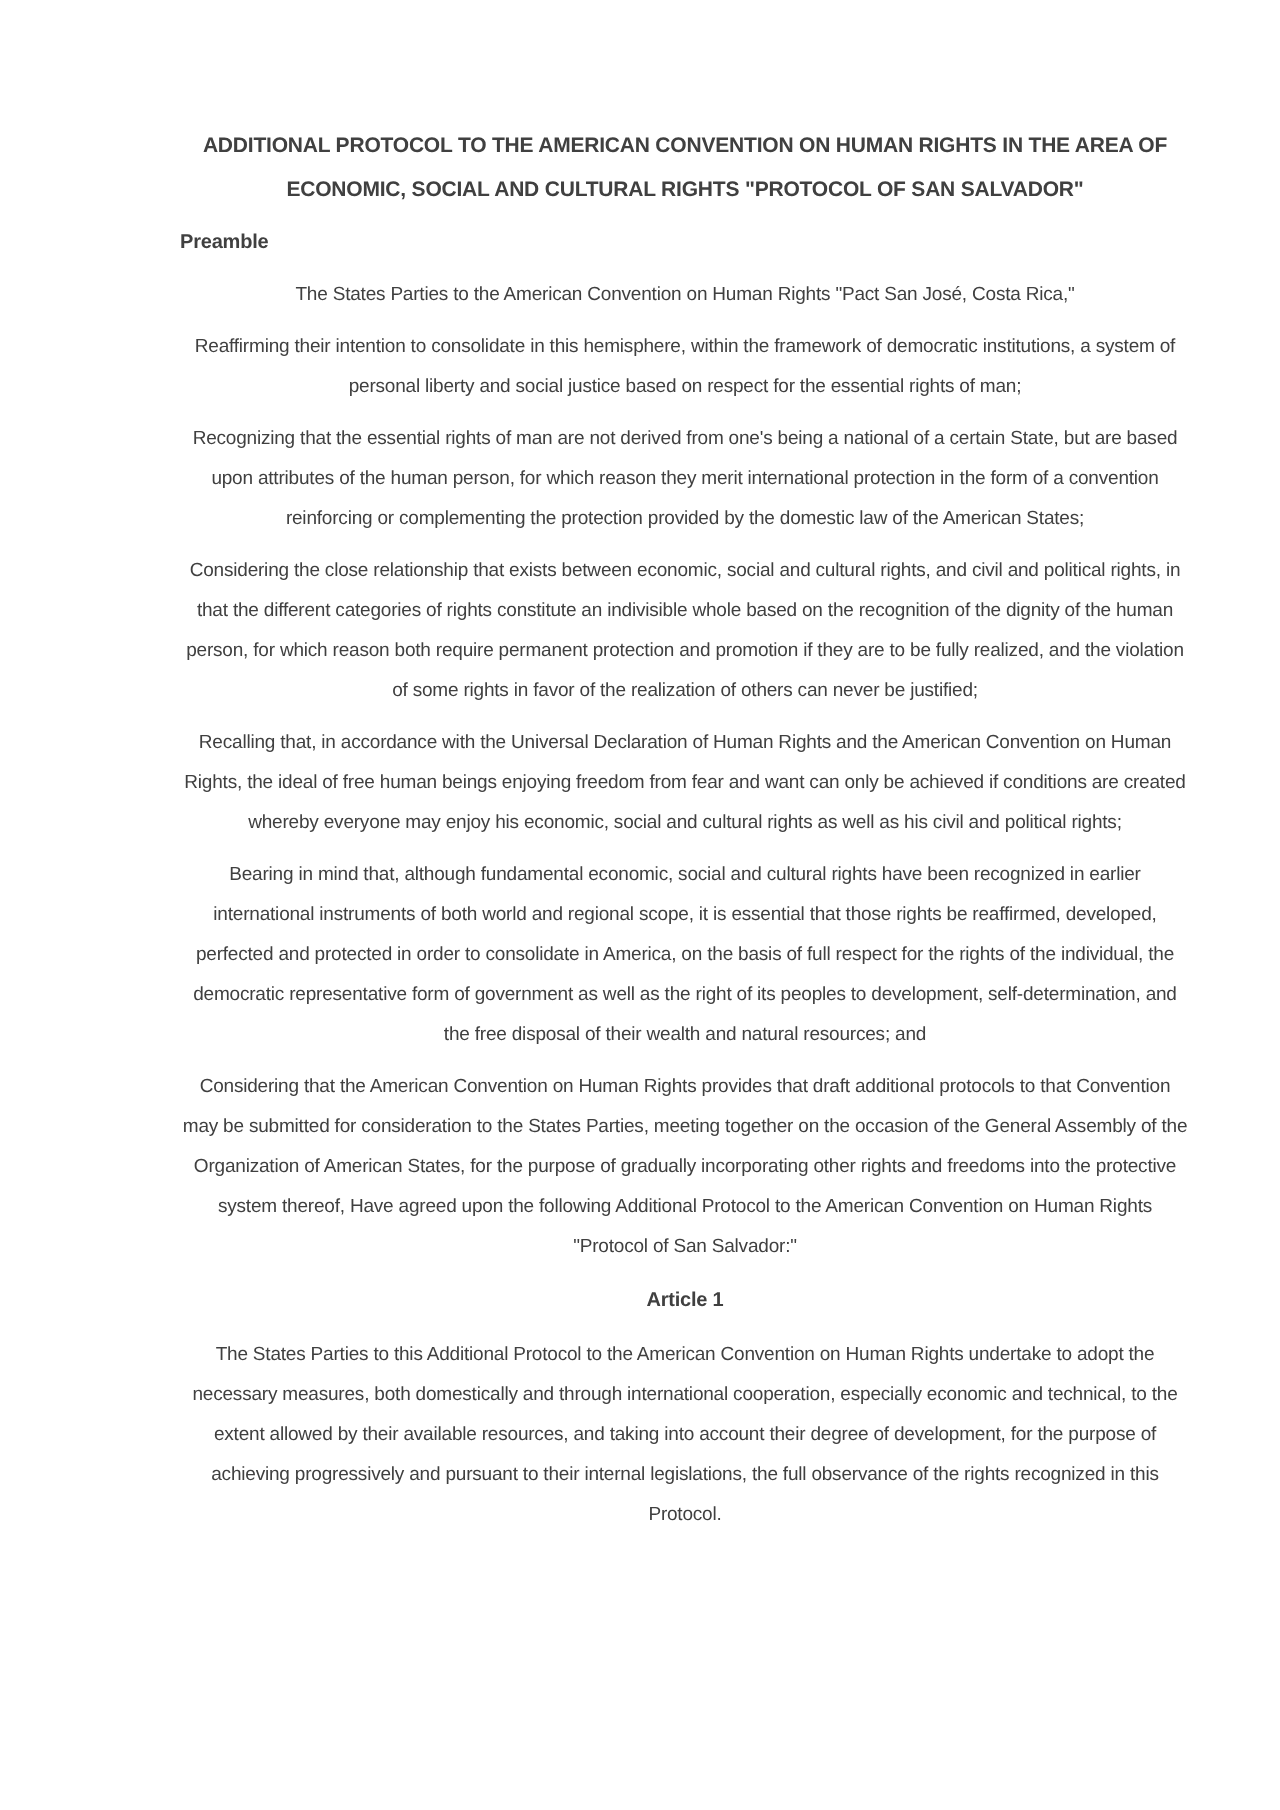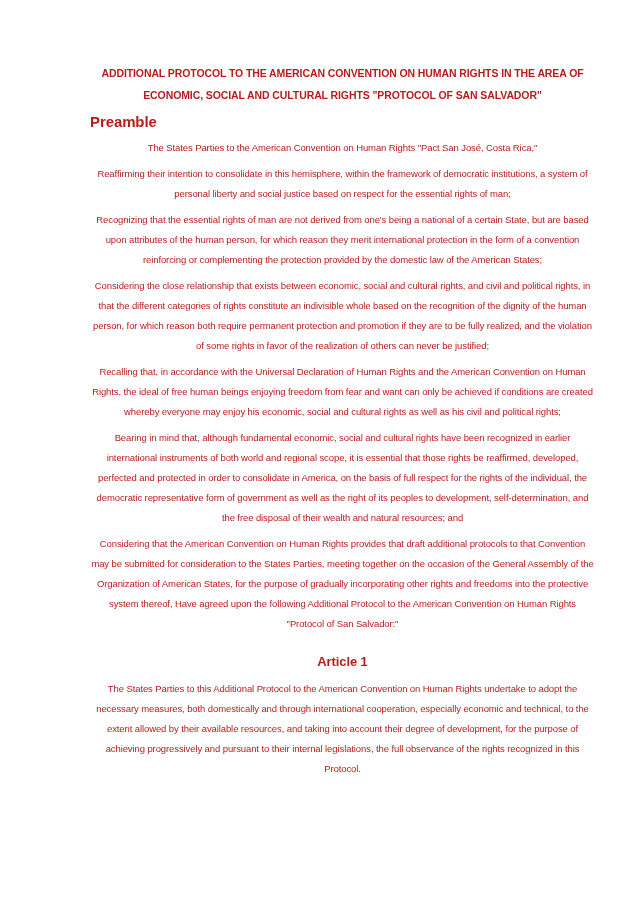--- a/index.html
+++ b/index.html
@@ -9,46 +9,46 @@
   }
   .page {
     position: relative;
     width: 640px;
     height: 905px;
     box-sizing: border-box;
     background: #ffffff;
     padding: 62px 45px 30px 90px;
     overflow: hidden;
     font-family: "Liberation Sans", "DejaVu Sans", sans-serif;
-    color: #b91c1c;
+    color: #404040;
     letter-spacing: -0.1px;
   }
   .doc-title {
     font-weight: bold;
     font-size: 10.5px;
     line-height: 22px;
     text-align: center;
     margin: 0 0 6px 0;
   }
   .doc-body {
     font-size: 9.5px;
   }
   .heading-left {
     font-weight: bold;
-    font-size: 15px;
+    font-size: 10px;
     line-height: 20px;
     text-align: left;
     margin: 0 0 6px 0;
   }
   .heading-center {
     font-weight: bold;
-    font-size: 13px;
+    font-size: 10px;
     line-height: 20px;
     text-align: center;
-    margin: 18px 0 7px 0;
+    margin: 7px 0 7px 0;
   }
   .para {
     font-size: 9.5px;
     line-height: 20px;
     text-align: center;
     margin: 0 0 6px 0;
   }
 </style>
 </head>
 <body>

